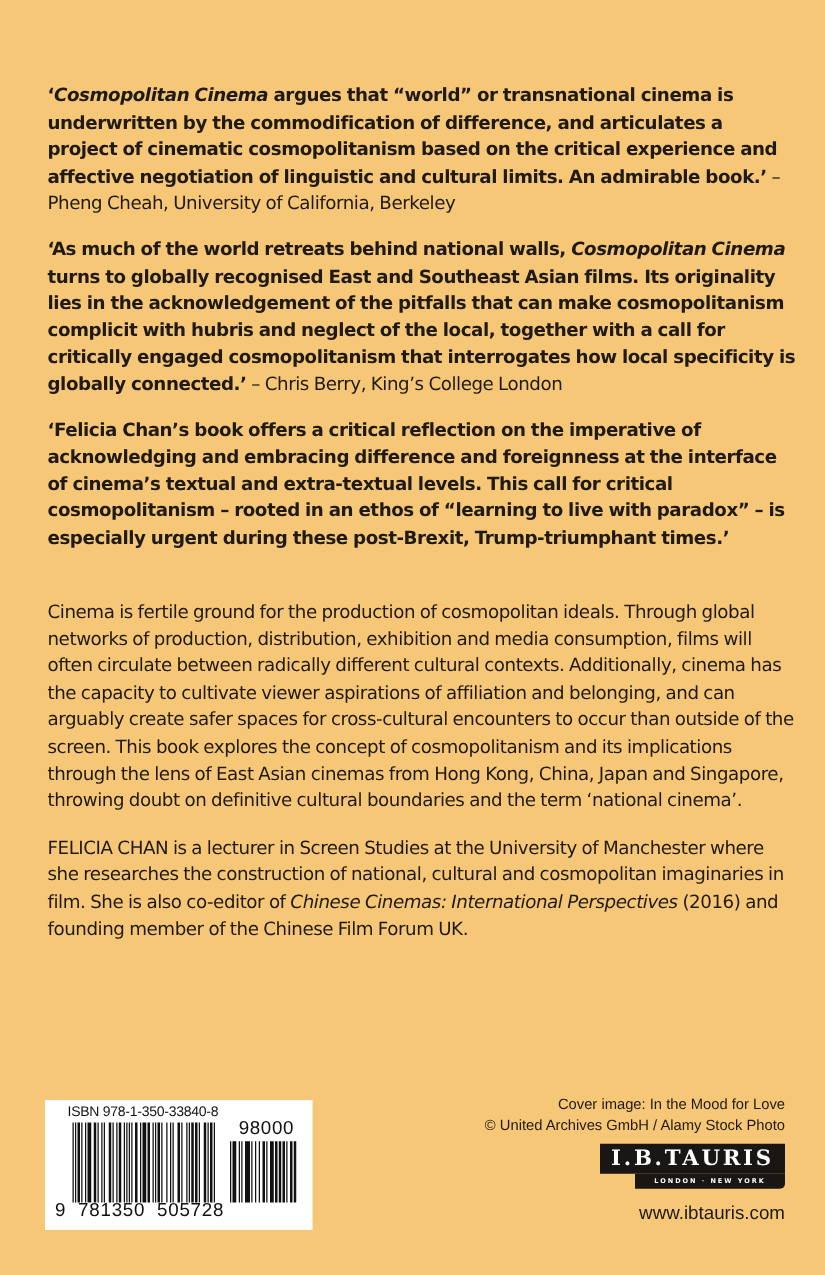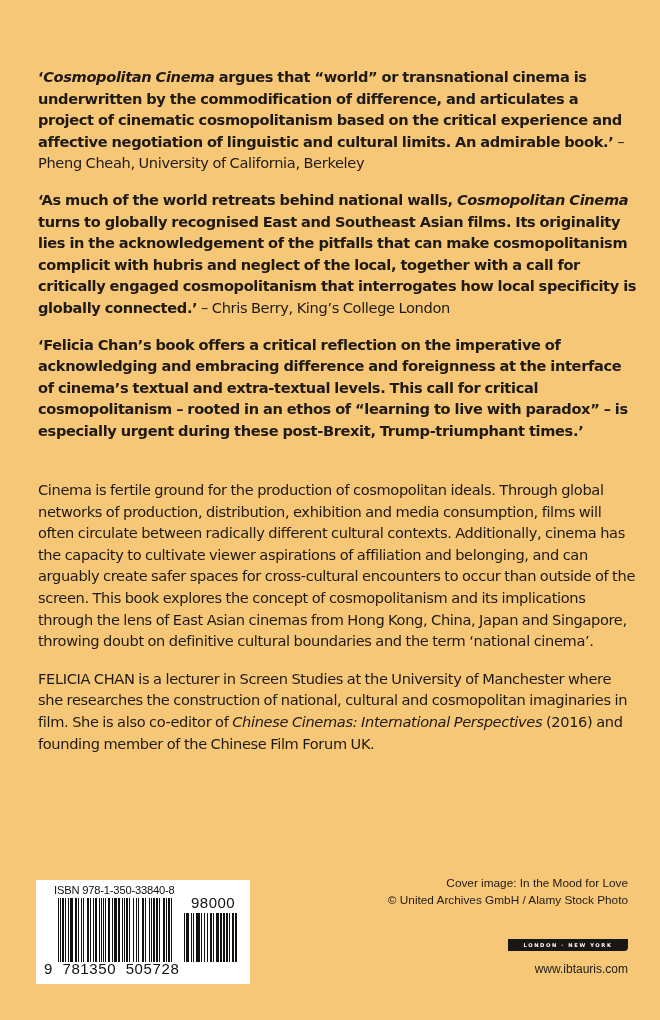--- a/index.html
+++ b/index.html
@@ -130,21 +130,21 @@
       letter-spacing: 1.6px;
       text-align: center;
       line-height: 12px;
       border-bottom-right-radius: 4px;
     }
     .website {
       position: absolute;
       right: 32px;
       top: 962px;
       font-family: "Liberation Sans", sans-serif;
-      font-size: 12px;
+      font-size: 15px;
       color: #1f1a16;
     }
   </style>
 </head>
 <body>
 
 <div class="content">
   <p class="para">
     <span class="quote"><span>‘</span><i>Cosmopolitan Cinema</i><span> argues that “world” or transnational cinema is underwritten by the commodification of difference, and articulates a project of cinematic cosmopolitanism based on the critical experience and affective negotiation of linguistic and cultural limits. An admirable book.’</span></span><span class="attrib"> – Pheng Cheah, University of California, Berkeley</span>
   </p>
@@ -286,15 +286,16 @@
       <div class="sp" style="width: 2.25px;"></div>
       <div class="bar" style="width: 1.125px;"></div>
       <div class="sp" style="width: 1.125px;"></div>
       <div class="bar" style="width: 2.25px;"></div>
       <div class="sp" style="width: 1.125px;"></div>
     </div>
   <div class="ean-num">9  781350  505728</div>
 </div>
 
 <div class="logo">
+  <div class="logo-main">I.B.TAURIS</div>
   <div class="logo-sub">LONDON · NEW YORK</div>
 </div>
 <div class="website">www.ibtauris.com</div>
 
 </body></html>

